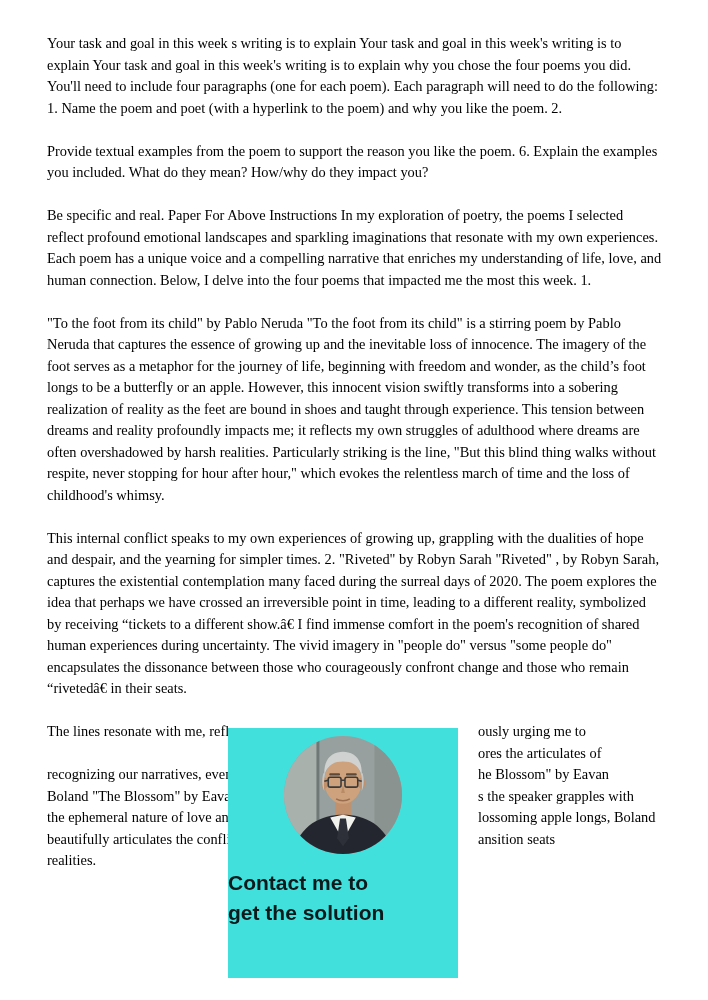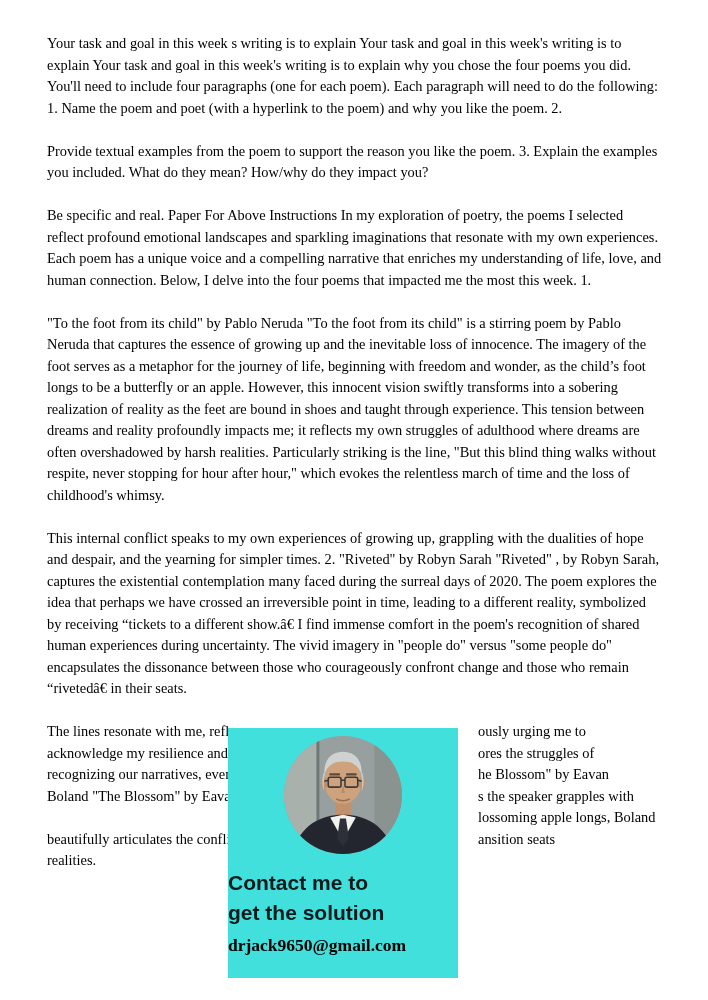--- a/index.html
+++ b/index.html
@@ -64,43 +64,43 @@
     color:#000000;
   }
 </style>
 </head>
 <body>
 
 <div class="page">
 
   <div class="content">
     <p>Your task and goal in this week s writing is to explain Your task and goal in this week's writing is to explain Your task and goal in this week's writing is to explain why you chose the four poems you did. You'll need to include four paragraphs (one for each poem). Each paragraph will need to do the following: 1. Name the poem and poet (with a hyperlink to the poem) and why you like the poem. 2.</p>
-    <p>Provide textual examples from the poem to support the reason you like the poem. 3. Explain the examples you included. What do they mean? How/why do they impact you?</p>
+    <p>Provide textual examples from the poem to support the reason you like the poem. 6. Explain the examples you included. What do they mean? How/why do they impact you?</p>
     <p>Be specific and real. Paper For Above Instructions In my exploration of poetry, the poems I selected reflect profound emotional landscapes and sparkling imaginations that resonate with my own experiences. Each poem has a unique voice and a compelling narrative that enriches my understanding of life, love, and human connection. Below, I delve into the four poems that impacted me the most this week. 1.</p>
     <p>"To the foot from its child" by Pablo Neruda "To the foot from its child" is a stirring poem by Pablo Neruda that captures the essence of growing up and the inevitable loss of innocence. The imagery of the foot serves as a metaphor for the journey of life, beginning with freedom and wonder, as the child’s foot longs to be a butterfly or an apple. However, this innocent vision swiftly transforms into a sobering realization of reality as the feet are bound in shoes and taught through experience. This tension between dreams and reality profoundly impacts me; it reflects my own struggles of adulthood where dreams are often overshadowed by harsh realities. Particularly striking is the line, "But this blind thing walks without respite, never stopping for hour after hour," which evokes the relentless march of time and the loss of childhood's whimsy.</p>
     <p>This internal conflict speaks to my own experiences of growing up, grappling with the dualities of hope and despair, and the yearning for simpler times. 2. "Riveted" by Robyn Sarah "Riveted" , by Robyn Sarah, captures the existential contemplation many faced during the surreal days of 2020. The poem explores the idea that perhaps we have crossed an irreversible point in time, leading to a different reality, symbolized by receiving “tickets to a different show.â€ I find immense comfort in the poem's recognition of shared human experiences during uncertainty. The vivid imagery in "people do" versus "some people do" encapsulates the dissonance between those who courageously confront change and those who remain “rivetedâ€ in their seats.</p>
 
     <div>
       <div class="oline">
         <span class="frag-left">The lines resonate with me, refle</span>
         <span class="frag-right">ously urging me to</span>
       </div>
       <div class="oline">
-        <span class="frag-left">acknowledge my resilience and</span>
-        <span class="frag-right">ores the struggles of</span>
+        <span class="frag-right">ores the articulates of</span>
       </div>
       <div class="oline">
         <span class="frag-left">recognizing our narratives, even</span>
         <span class="frag-right">he Blossom" by Eavan</span>
       </div>
       <div class="oline">
         <span class="frag-left">Boland "The Blossom" by Eava</span>
         <span class="frag-right">s the speaker grapples with</span>
       </div>
       <div class="oline">
+        <span class="frag-left">the ephemeral nature of love an</span>
         <span class="frag-right">lossoming apple longs, Boland</span>
       </div>
       <div class="oline">
         <span class="frag-left">beautifully articulates the confli</span>
         <span class="frag-right">ansition seats</span>
       </div>
       <div class="oline">
         <span class="frag-left">realities.</span>
         <span class="frag-right"></span>
       </div>
@@ -141,16 +141,15 @@
         <line x1="58" y1="45" x2="62" y2="45" stroke="#3a3a3a" stroke-width="1.6"></line>
         <line x1="45" y1="45" x2="41" y2="46" stroke="#3a3a3a" stroke-width="1.4"></line>
         <line x1="75" y1="45" x2="79" y2="46" stroke="#3a3a3a" stroke-width="1.4"></line>
 
         <path d="M60,50 L58,58 L62,58 Z" fill="#b98c66"></path>
         <path d="M53,64 C57,66.5 63,66.5 67,64" fill="none" stroke="#9a6d50" stroke-width="1.4"></path>
       </svg>
     </div>
     <div class="promo-line first">Contact me to</div>
     <div class="promo-line">get the solution</div>
-    <div class="promo-email">drjack9650@gmail.com</div>
   </div>
 
 </div>
 
 </body></html>

